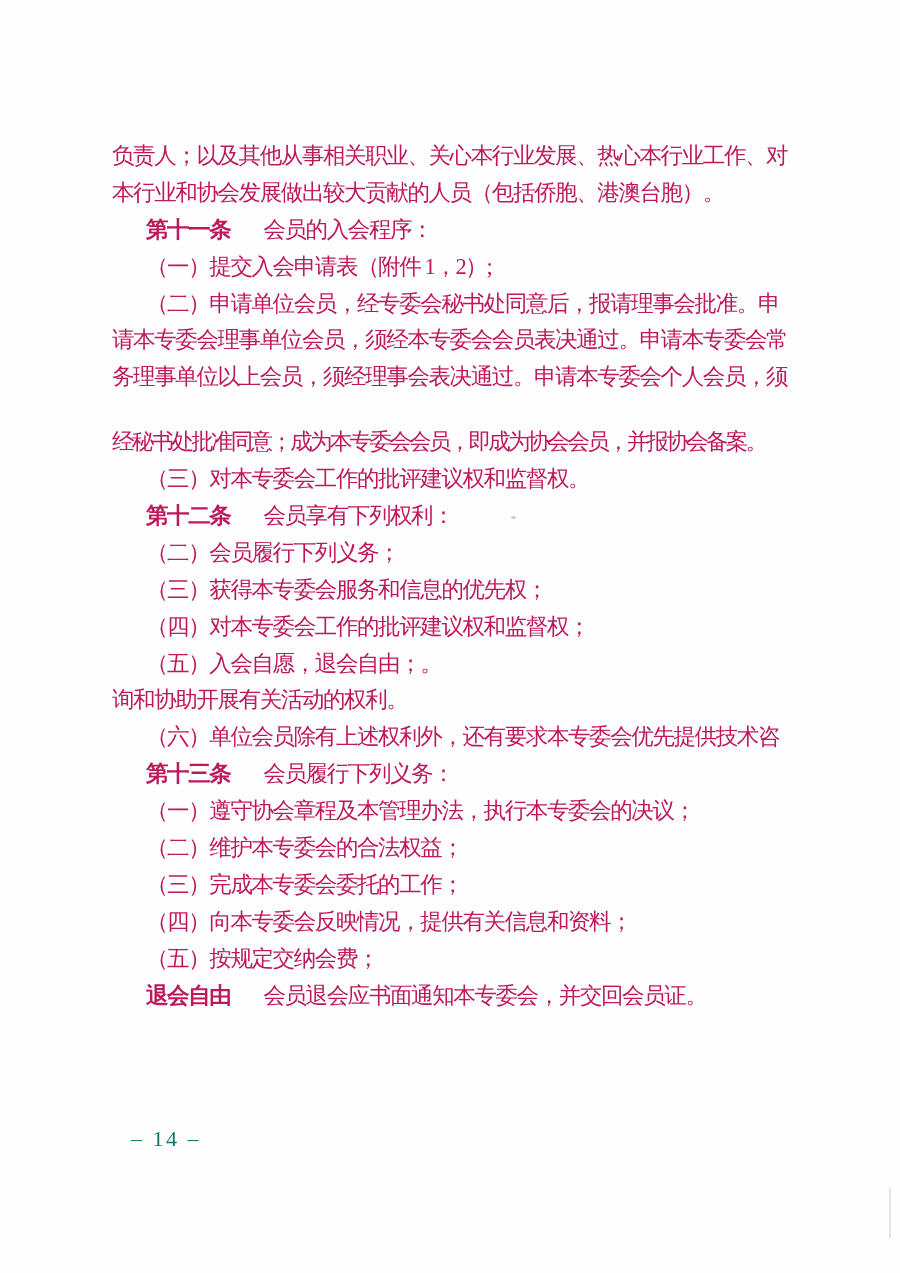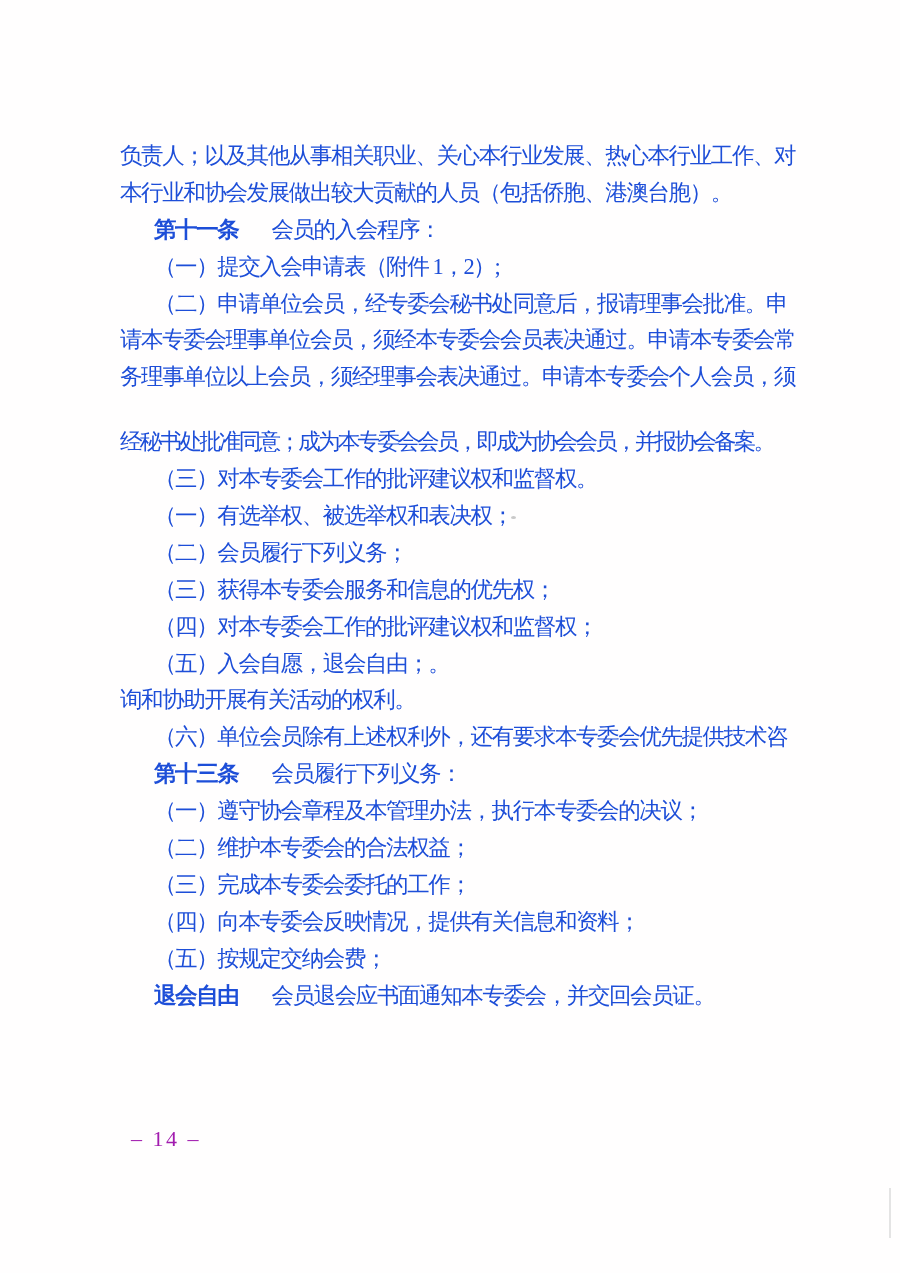--- a/index.html
+++ b/index.html
@@ -11,26 +11,26 @@
   .page {
     position: relative;
     width: 900px;
     height: 1273px;
     margin: 0 auto;
     background: #fffefe;
     overflow: hidden;
   }
   .text-block {
     position: absolute;
-    left: 120px;
+    left: 112px;
     top: 138px;
     width: 690px;
     font-size: 22.5px;
     letter-spacing: -1.4px;
-    color: #1d4ed8;
+    color: #be185d;
   }
   .line {
     height: 36.9px;
     line-height: 36.9px;
     white-space: nowrap;
   }
   .line.indent {
     padding-left: 34px;
   }
   
@@ -43,21 +43,21 @@
     margin-right: 33px;
   }
   .footer {
     position: absolute;
     left: 131px;
     top: 1124px;
     height: 30px;
     line-height: 30px;
     font-size: 22px;
     letter-spacing: 2.5px;
-    color: #a21caf;
+    color: #0f766e;
   }
   
   .scan-speck {
     position: absolute;
     left: 511px;
     top: 516px;
     width: 5px;
     height: 3px;
     background: #c9c9c9;
     border-radius: 50%;
@@ -78,21 +78,21 @@
   <div class="text-block" id="text-block">
       <div class="line"><span>负责人；以及其他从事相关职业、关心本行业发展、热心本行业工作、对</span></div>
       <div class="line"><span>本行业和协会发展做出较大贡献的人员（包括侨胞、港澳台胞）。</span></div>
       <div class="line indent"><span class="head">第十一条</span><span>会员的入会程序：</span></div>
       <div class="line indent"><span>（一）提交入会申请表（附件 1，2）;</span></div>
       <div class="line indent"><span>（二）申请单位会员，经专委会秘书处同意后，报请理事会批准。申</span></div>
       <div class="line"><span>请本专委会理事单位会员，须经本专委会会员表决通过。申请本专委会常</span></div>
       <div class="line"><span>务理事单位以上会员，须经理事会表决通过。申请本专委会个人会员，须</span></div>
       <div class="line"><span>经秘书处批准同意；成为本专委会会员，即成为协会会员，并报协会备案。</span></div>
       <div class="line indent"><span>（三）对本专委会工作的批评建议权和监督权。</span></div>
-      <div class="line indent"><span>（一）有选举权、被选举权和表决权；</span></div>
+      <div class="line indent"><span class="head">第十二条</span><span>会员享有下列权利：</span></div>
       <div class="line indent"><span>（二）会员履行下列义务；</span></div>
       <div class="line indent"><span>（三）获得本专委会服务和信息的优先权；</span></div>
       <div class="line indent"><span>（四）对本专委会工作的批评建议权和监督权；</span></div>
       <div class="line indent"><span>（五）入会自愿，退会自由；。</span></div>
       <div class="line"><span>询和协助开展有关活动的权利。</span></div>
       <div class="line indent"><span>（六）单位会员除有上述权利外，还有要求本专委会优先提供技术咨</span></div>
       <div class="line indent"><span class="head">第十三条</span><span>会员履行下列义务：</span></div>
       <div class="line indent"><span>（一）遵守协会章程及本管理办法，执行本专委会的决议；</span></div>
       <div class="line indent"><span>（二）维护本专委会的合法权益；</span></div>
       <div class="line indent"><span>（三）完成本专委会委托的工作；</span></div>

